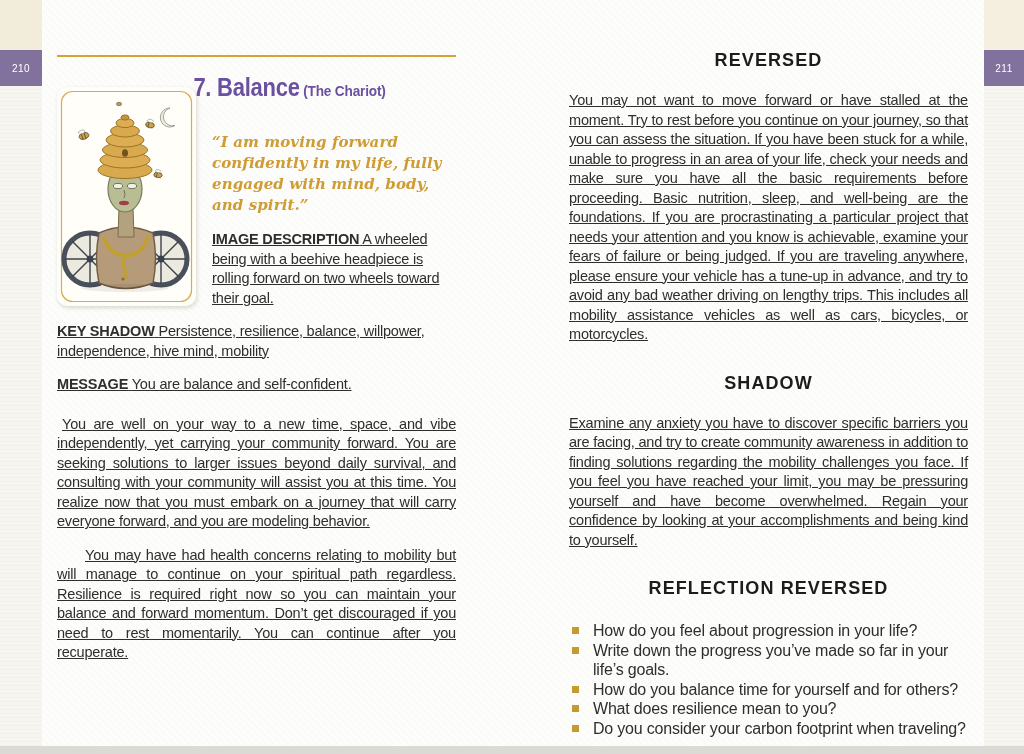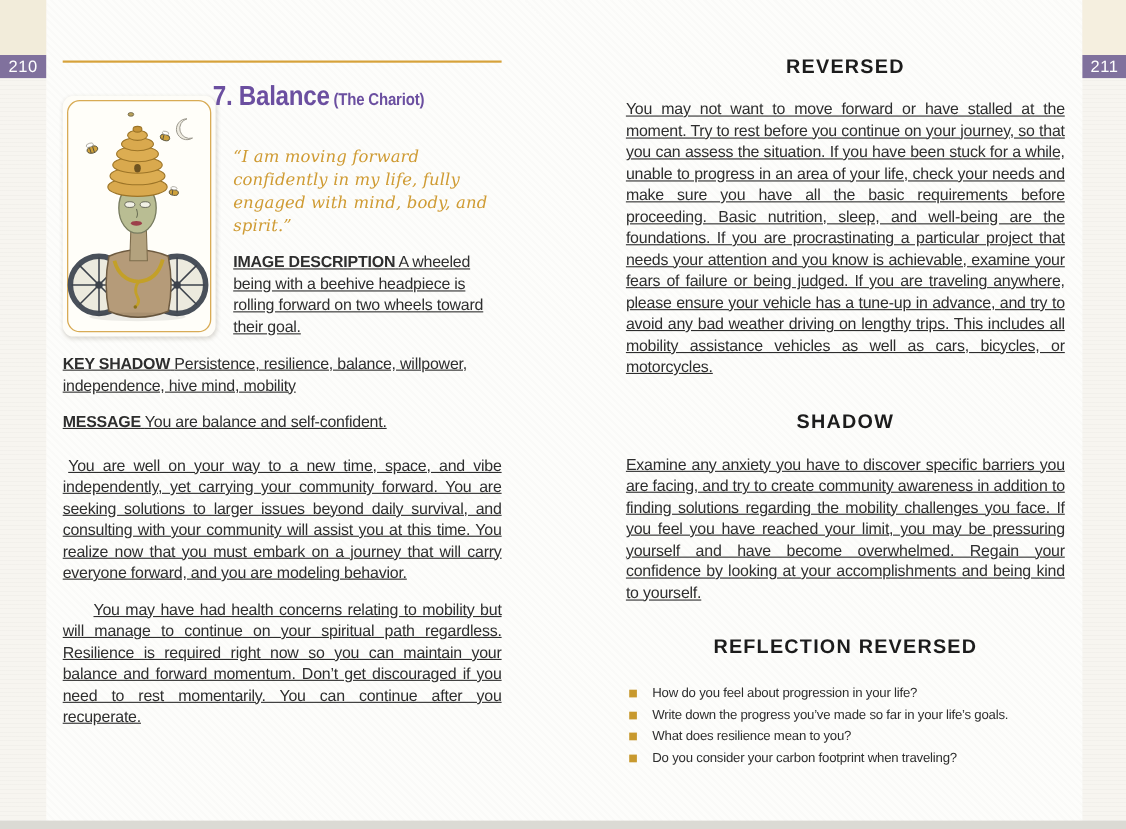--- a/index.html
+++ b/index.html
@@ -19,23 +19,23 @@
   }
   
   .edge-strip{position:absolute;top:0;bottom:8px;background:#f7f5f0;
     background-image:repeating-linear-gradient(0deg, rgba(0,0,0,0.02) 0 1px, rgba(255,255,255,0) 1px 4px);}
   .edge-left{left:0;width:42px;}
   .edge-right{left:984px;width:40px;}
   .edge-cream{position:absolute;top:0;height:50px;background:#f2ecda;}
   .edge-cream.left{left:0;width:42px;}
   .edge-cream.right{left:984px;width:40px;background:#f5efdf;}
   .page-tab{
-    position:absolute;top:50px;height:21px;
+    position:absolute;top:50px;height:36px;
     background:#80719d;color:#ffffff;
-    font-size:15px;letter-spacing:0.5px;
+    font-size:10px;letter-spacing:0.5px;
     display:flex;align-items:center;justify-content:center;
   }
   .tab-left{left:0;width:42px;}
   .tab-right{left:984px;width:40px;align-items:center;}
   .photo-bottom{position:absolute;left:0;right:0;bottom:0;height:8px;background:#dbdad4;}
 
   
   .page-col{position:absolute;top:0;width:399px;}
   .col-left{left:57px;}
   .col-right{left:569px;}
@@ -52,21 +52,21 @@
   }
   .card svg{display:block;width:139px;height:219px;}
 
   .title-line{margin:16px 0 0 0;transform:scaleX(0.88);transform-origin:left center;white-space:nowrap;}
   .card-title{font-size:25px;font-weight:700;color:#6b4fa0;letter-spacing:-0.3px;}
   .card-subtitle{font-size:15.5px;font-weight:700;color:#6b4fa0;margin-left:4px;letter-spacing:-0.2px;}
 
   .quote{
     margin:30px 0 0 0;
     font-family:"DejaVu Serif",serif;
-    font-style:italic;font-weight:400;
+    font-style:italic;font-weight:700;
     font-size:15px;line-height:21px;
     color:#cf9b33;letter-spacing:0.1px;
   }
 
   .body-text{font-size:14.5px;line-height:19.5px;letter-spacing:-0.2px;text-decoration:underline;}
   p.para{margin:14px 0 0 0;}
   p.para .lbl{font-weight:700;}
 
   .section-heading{
     margin:22px 0 0 0;text-align:center;
@@ -77,21 +77,21 @@
   .indent-lg{text-indent:28px;margin-top:0;}
   .msg{margin-top:20px;}
 
   
   .col-right .section-heading.first{margin-top:50px;}
   .col-right p.para{margin-top:20px;}
 
   .q-list{list-style:none;margin:22px 0 0 0;padding:0;}
   .q-list li{
     position:relative;padding-left:24px;margin:0;
-    font-size:12px;line-height:19.5px;letter-spacing:-0.2px;
+    font-size:16px;line-height:19.5px;letter-spacing:-0.2px;
   }
   .q-list li::before{
     content:"";position:absolute;left:3px;top:6px;
     width:7px;height:7px;background:#c8992e;
   }
 </style>
 </head>
 <body>
 
 <div class="spread">
@@ -219,19 +219,20 @@
 
     <h2 class="section-heading" style="margin-top:28px;">SHADOW</h2>
     <div class="body-text">
       <p class="para just">Examine any anxiety you have to discover specific barriers you are facing, and try to create community awareness in addition to finding solutions regarding the mobility challenges you face. If you feel you have reached your limit, you may be pressuring yourself and have become overwhelmed. Regain your confidence by looking at your accomplishments and being kind to yourself.</p>
     </div>
 
     <h2 class="section-heading" style="margin-top:28px;">REFLECTION REVERSED</h2>
     <ul class="q-list">
       <li>How do you feel about progression in your life?</li>
       <li>Write down the progress you’ve made so far in your life’s goals.</li>
+      <li>How do you balance time for yourself and for others?</li>
       <li>What does resilience mean to you?</li>
       <li>Do you consider your carbon footprint when traveling?</li>
     </ul>
   </div>
 
   <div class="photo-bottom"></div>
 </div>
 
 </body></html>

